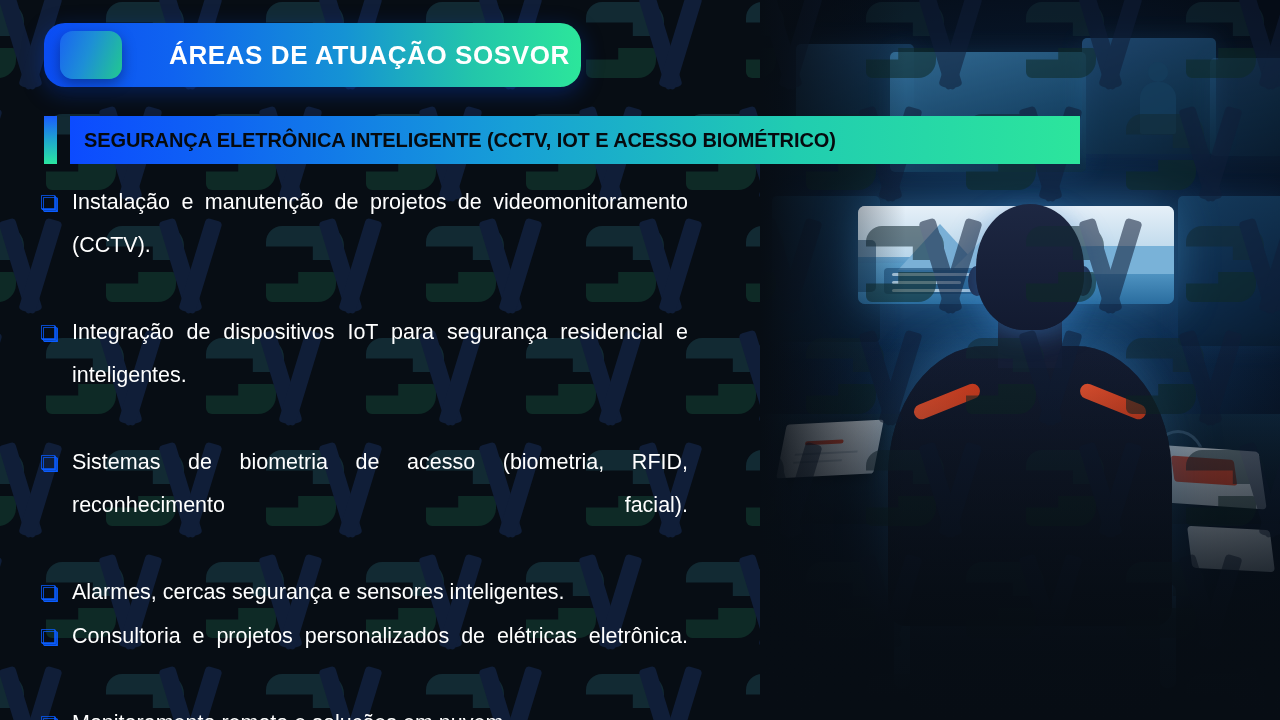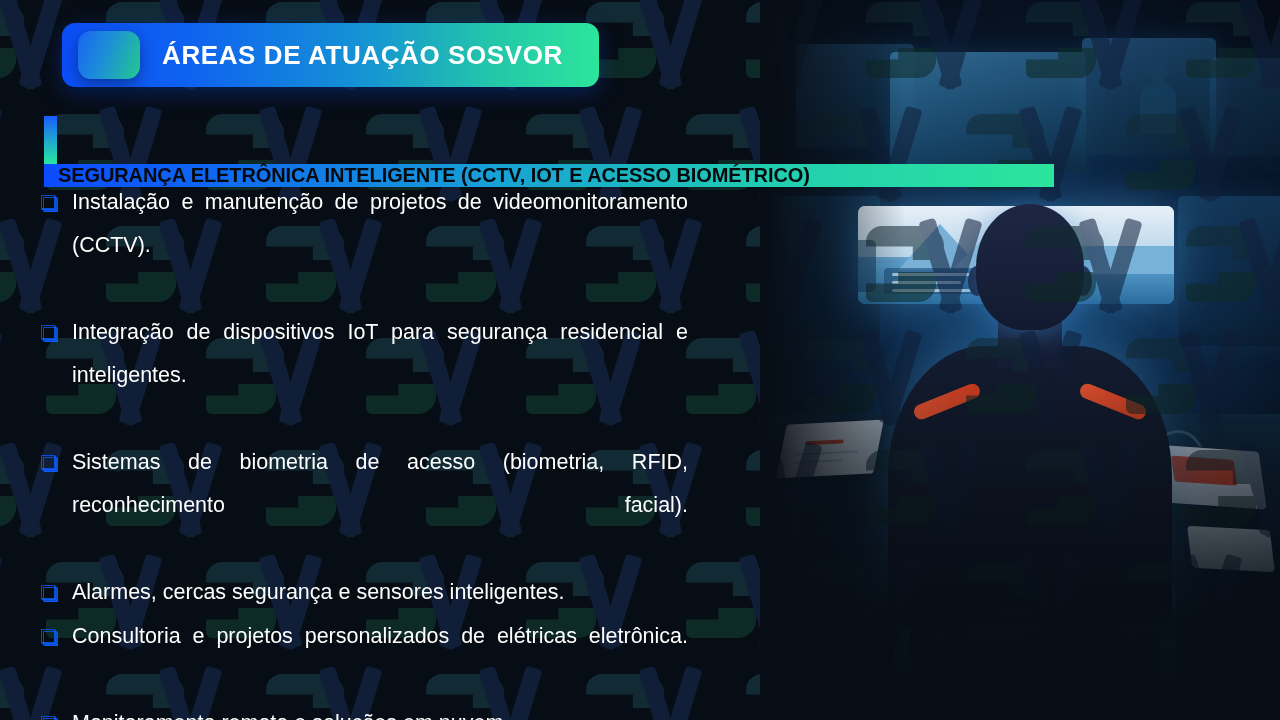--- a/index.html
+++ b/index.html
@@ -310,28 +310,29 @@
   }
   .chair .arm-l { left: -16px; }
   .chair .arm-r { right: -16px; }
 
   
   .illus-wm { position: absolute; inset: 0; z-index: 22; opacity: .55; pointer-events: none; }
 
   
   .header-banner {
     position: absolute;
-    left: 62px; top: 23px;
+    left: 44px; top: 23px;
     width: 537px; height: 64px;
-    border-radius: 13px;
+    border-radius: 21px;
     background: linear-gradient(90deg, #0b4df5 0%, #0f63f0 24%, #1593d4 56%, #23c6aa 80%, #2ce69b 100%);
     display: flex;
     align-items: center;
     z-index: 40;
     box-shadow: 0 6px 22px rgba(10,70,220,.35);
+    gap: 25px;
   }
   .header-icon {
     width: 62px; height: 48px;
     margin-left: 16px;
     border-radius: 13px;
     background: linear-gradient(110deg, #1964f2 0%, #1d8fd6 45%, #22c98f 100%);
     box-shadow: 0 5px 14px rgba(0,0,0,.35);
     flex: 0 0 auto;
   }
   .header-title {
@@ -344,21 +345,20 @@
   }
 
   
   .subtitle-wrap {
     position: absolute;
     left: 44px; top: 116px;
     height: 48px;
     display: flex;
     align-items: stretch;
     z-index: 40;
-    flex-direction: column;
   }
   .subtitle-accent {
     width: 13px; height: 48px;
     background: linear-gradient(180deg, #1a5bff 0%, #1fa9cc 52%, #2ae6a0 100%);
     flex: 0 0 auto;
   }
   .subtitle-gap { width: 13px; flex: 0 0 auto; }
   .subtitle-bar {
     width: 1010px; height: 48px;
     background: linear-gradient(90deg, #0c4bff 0%, #0f66f2 16%, #17a0d6 44%, #21cdb0 72%, #2ce59c 100%);

